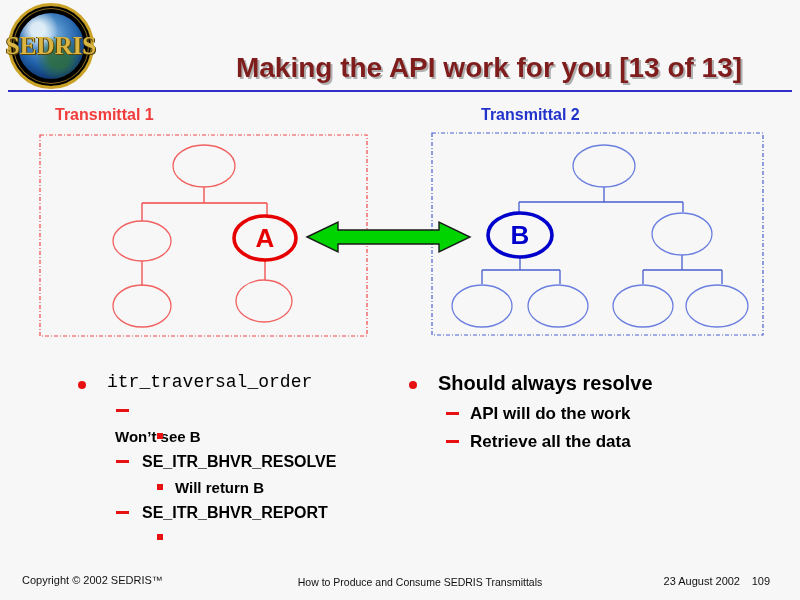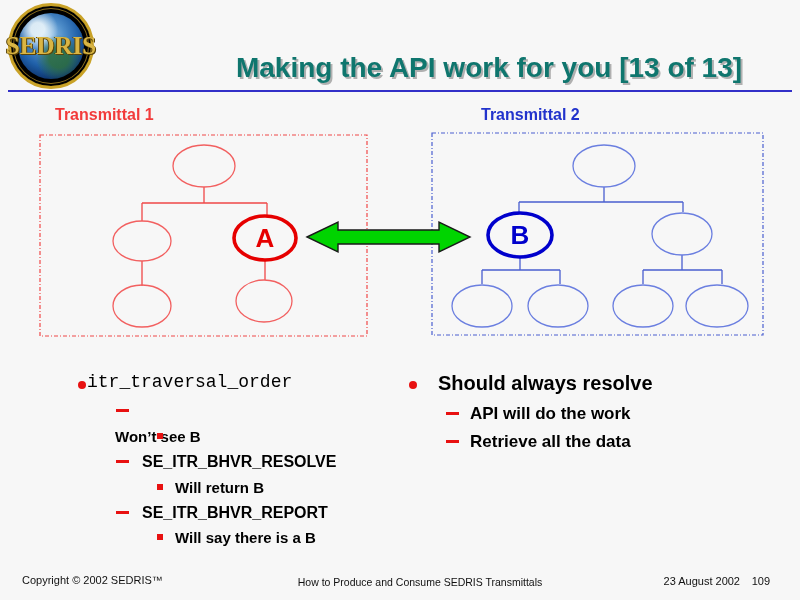--- a/index.html
+++ b/index.html
@@ -23,21 +23,21 @@
       radial-gradient(circle at 30% 25%, rgba(235,245,250,.9) 0 10%, rgba(235,245,250,0) 30%),
       radial-gradient(circle at 45% 35%, #9cc8ea 0%, #4d8cc8 30%, #1f5fa8 55%, #0b2f66 80%, #051f47 100%);
   }
   .logo .logo-text{
     position:relative;z-index:2;color:#d9b windows;color:#d9b544;
     font-family:"Liberation Serif",serif;font-weight:bold;font-size:25px;letter-spacing:0px;
     text-shadow:1px 1px 0 #5a4408, -1px 0 0 #5a4408;
   }
   .page-title{
     position:absolute;left:178px;top:52px;width:622px;text-align:center;
-    font-size:28px;font-weight:bold;color:#0f766e;letter-spacing:0px;
+    font-size:28px;font-weight:bold;color:#7f1d1d;letter-spacing:0px;
     text-shadow:2px 2px 0 #b0b0b0;white-space:nowrap;
   }
   .header-rule{
     position:absolute;left:8px;top:90px;width:784px;height:2px;
     background:var(--header-line,#3230c8);
   }
   
   .t-label{position:absolute;top:106px;font-size:16px;font-weight:bold;white-space:nowrap;}
   .t1-label{left:55px;color:var(--red-label,#f23b3b);}
   .t2-label{left:445px;color:var(--blue-label,#2233cc);margin-left:36px;}
@@ -110,21 +110,21 @@
     <ellipse class="bold2" cx="520" cy="135" rx="32" ry="22"></ellipse>
     <text class="label2" x="520" y="144" text-anchor="middle">B</text>
   </g>
 
   <polygon class="arrow" points="307,137 338,122 338,130 439,130 439,122 470,137 439,152 439,144 338,144 338,152"></polygon>
 </svg>
 
 <div>
   <div class="row" style="left:68px;top:372px">
     <span class="dot" style="left:10px;top:9px"></span>
-    <span class="mono" style="margin-left:19px">itr_traversal_order</span>
+    <span class="mono" style="margin-left:39px">itr_traversal_order</span>
   </div>
   <div class="row" style="left:68px;top:402px">
     <span class="dashb" style="left:48px;top:7px"></span>
   </div>
   <div class="row" style="left:68px;top:428px">
     <span class="sq" style="left:89px;top:5px"></span>
     <span class="lv3" style="margin-left:47px">Won’t see B</span>
   </div>
   <div class="row" style="left:68px;top:453px">
     <span class="dashb" style="left:48px;top:7px"></span>
@@ -133,21 +133,20 @@
   <div class="row" style="left:68px;top:479px">
     <span class="sq" style="left:89px;top:5px"></span>
     <span class="lv3" style="margin-left:107px">Will return B</span>
   </div>
   <div class="row" style="left:68px;top:504px">
     <span class="dashb" style="left:48px;top:7px"></span>
     <span class="lv2" style="margin-left:74px">SE_ITR_BHVR_REPORT</span>
   </div>
   <div class="row" style="left:68px;top:529px">
     <span class="sq" style="left:89px;top:5px"></span>
-    <span class="lv3" style="margin-left:107px">Will say there is a B</span>
   </div>
 </div>
 
 <div>
   <div class="row" style="left:399px;top:372px">
     <span class="dot" style="left:10px;top:9px"></span>
     <span class="r1" style="margin-left:39px">Should always resolve</span>
   </div>
   <div class="row" style="left:399px;top:404px">
     <span class="dashb" style="left:47px;top:8px"></span>

